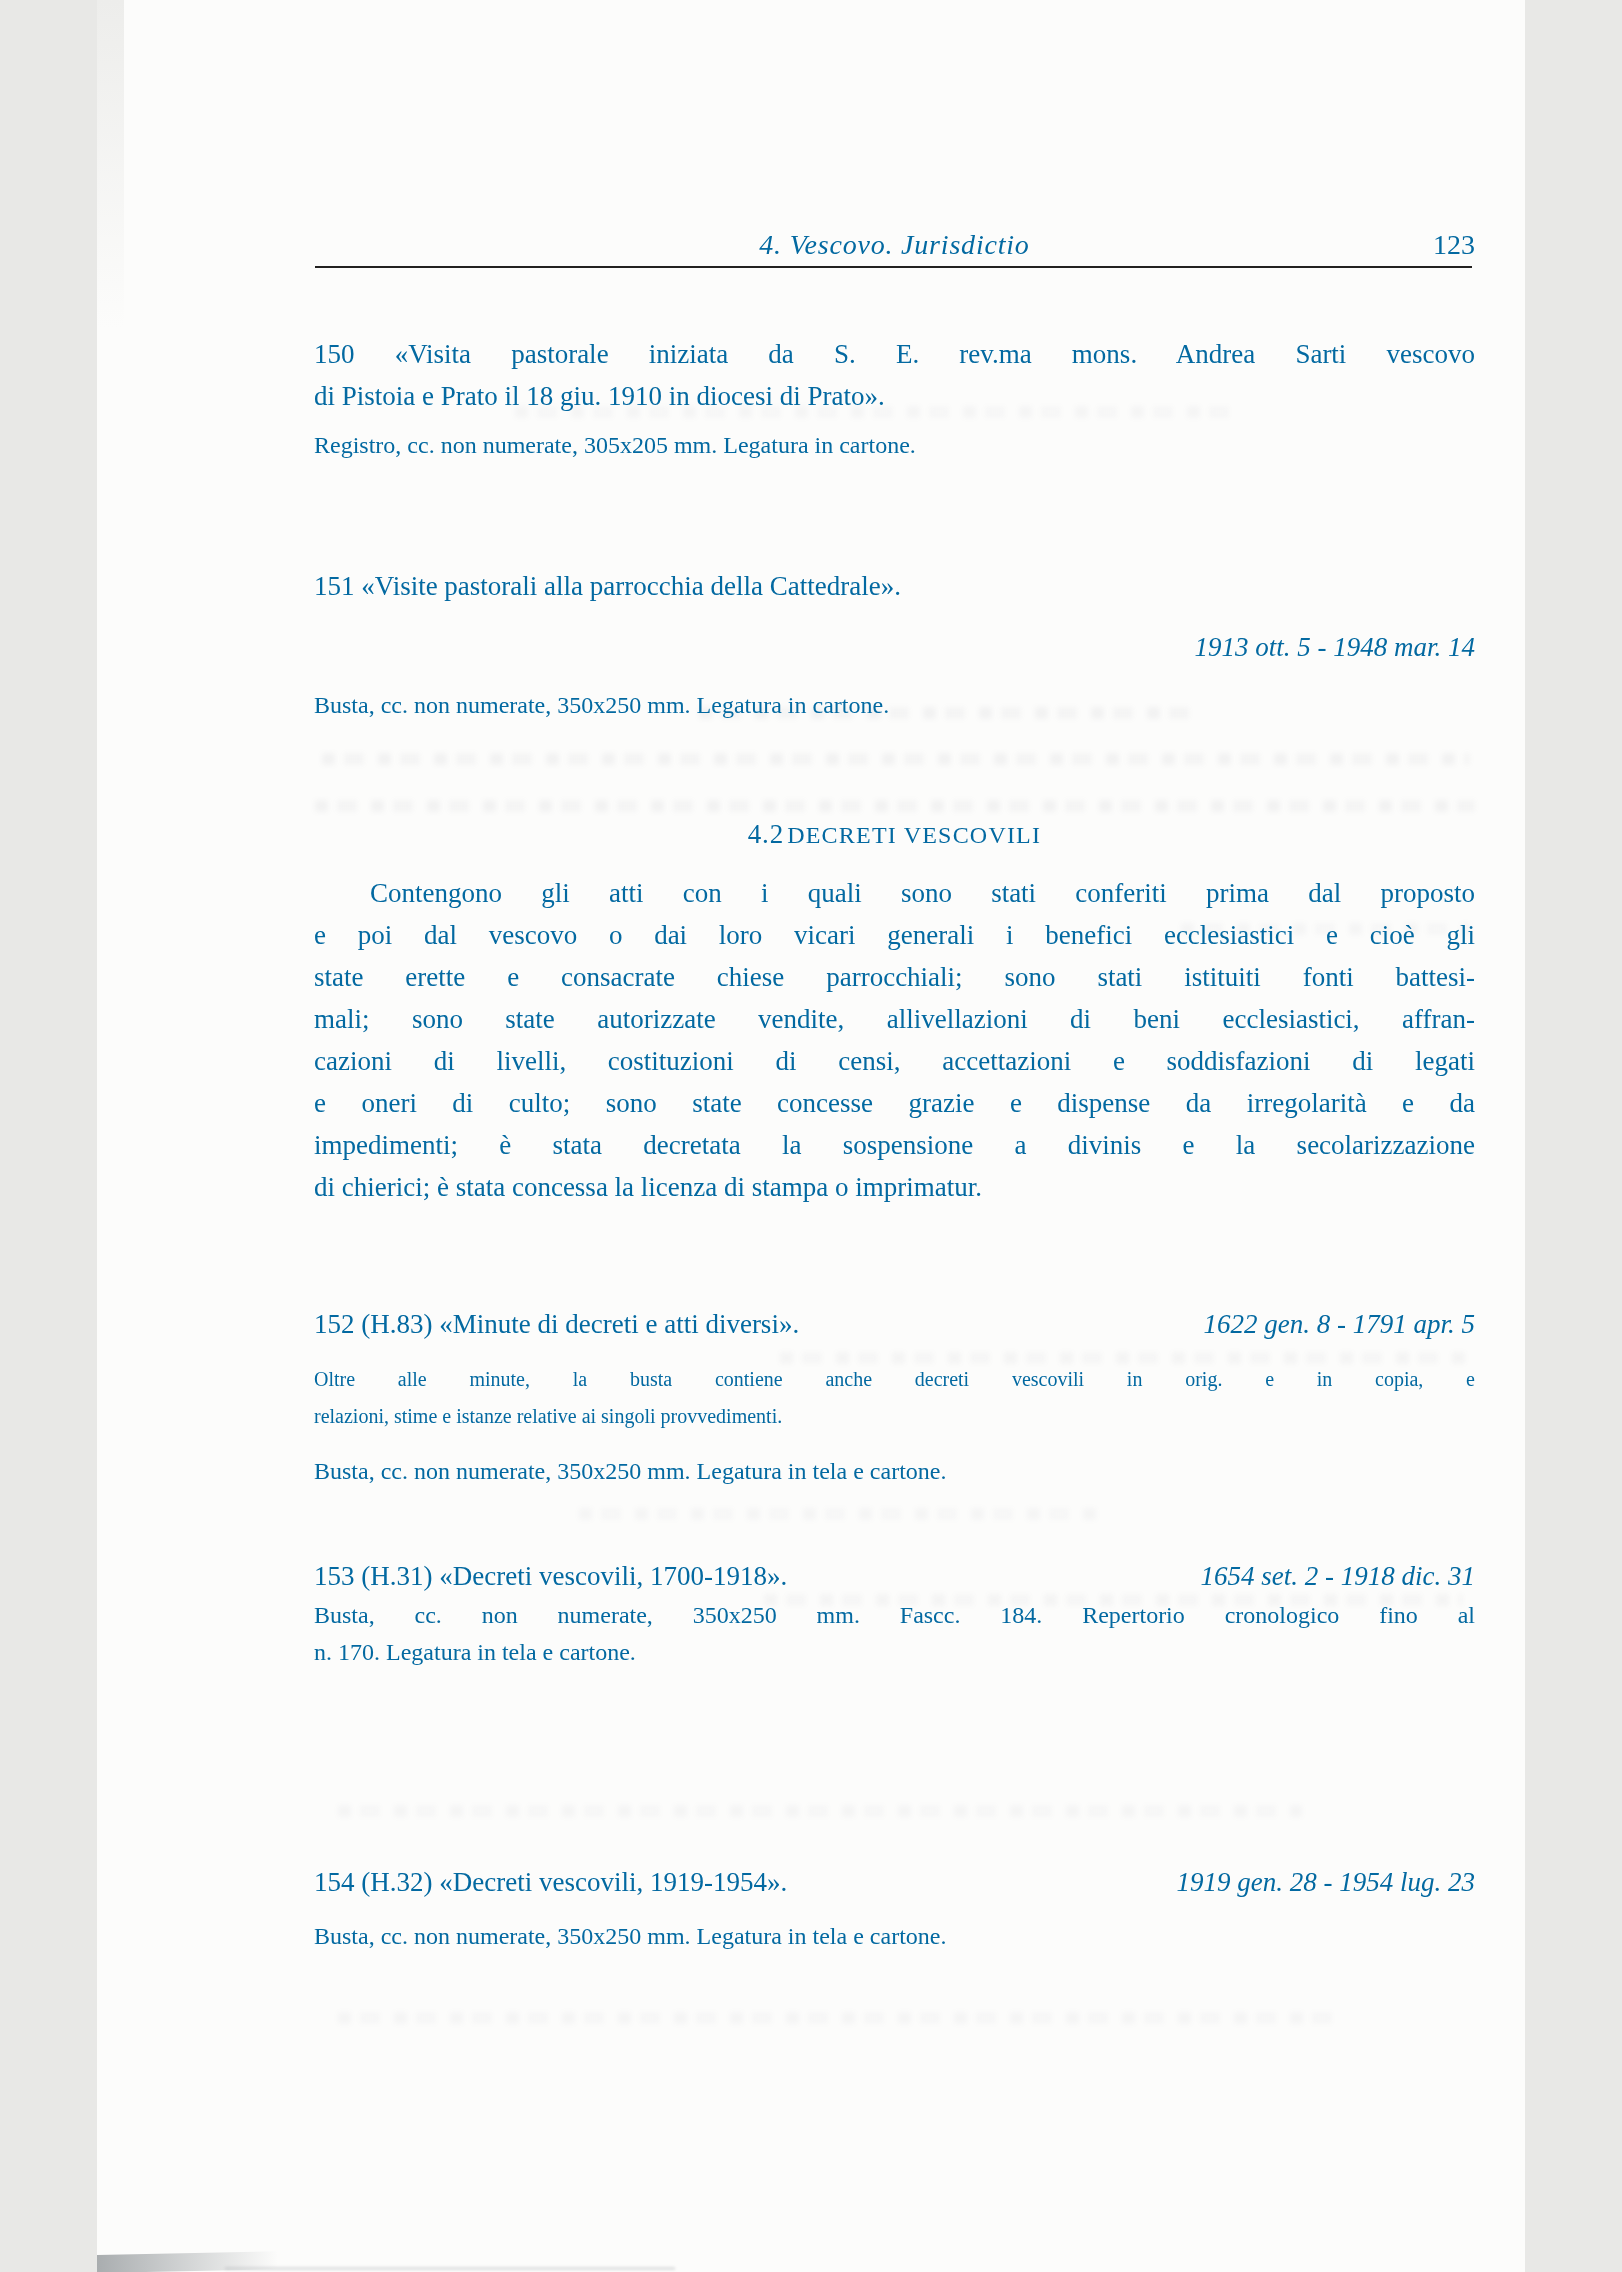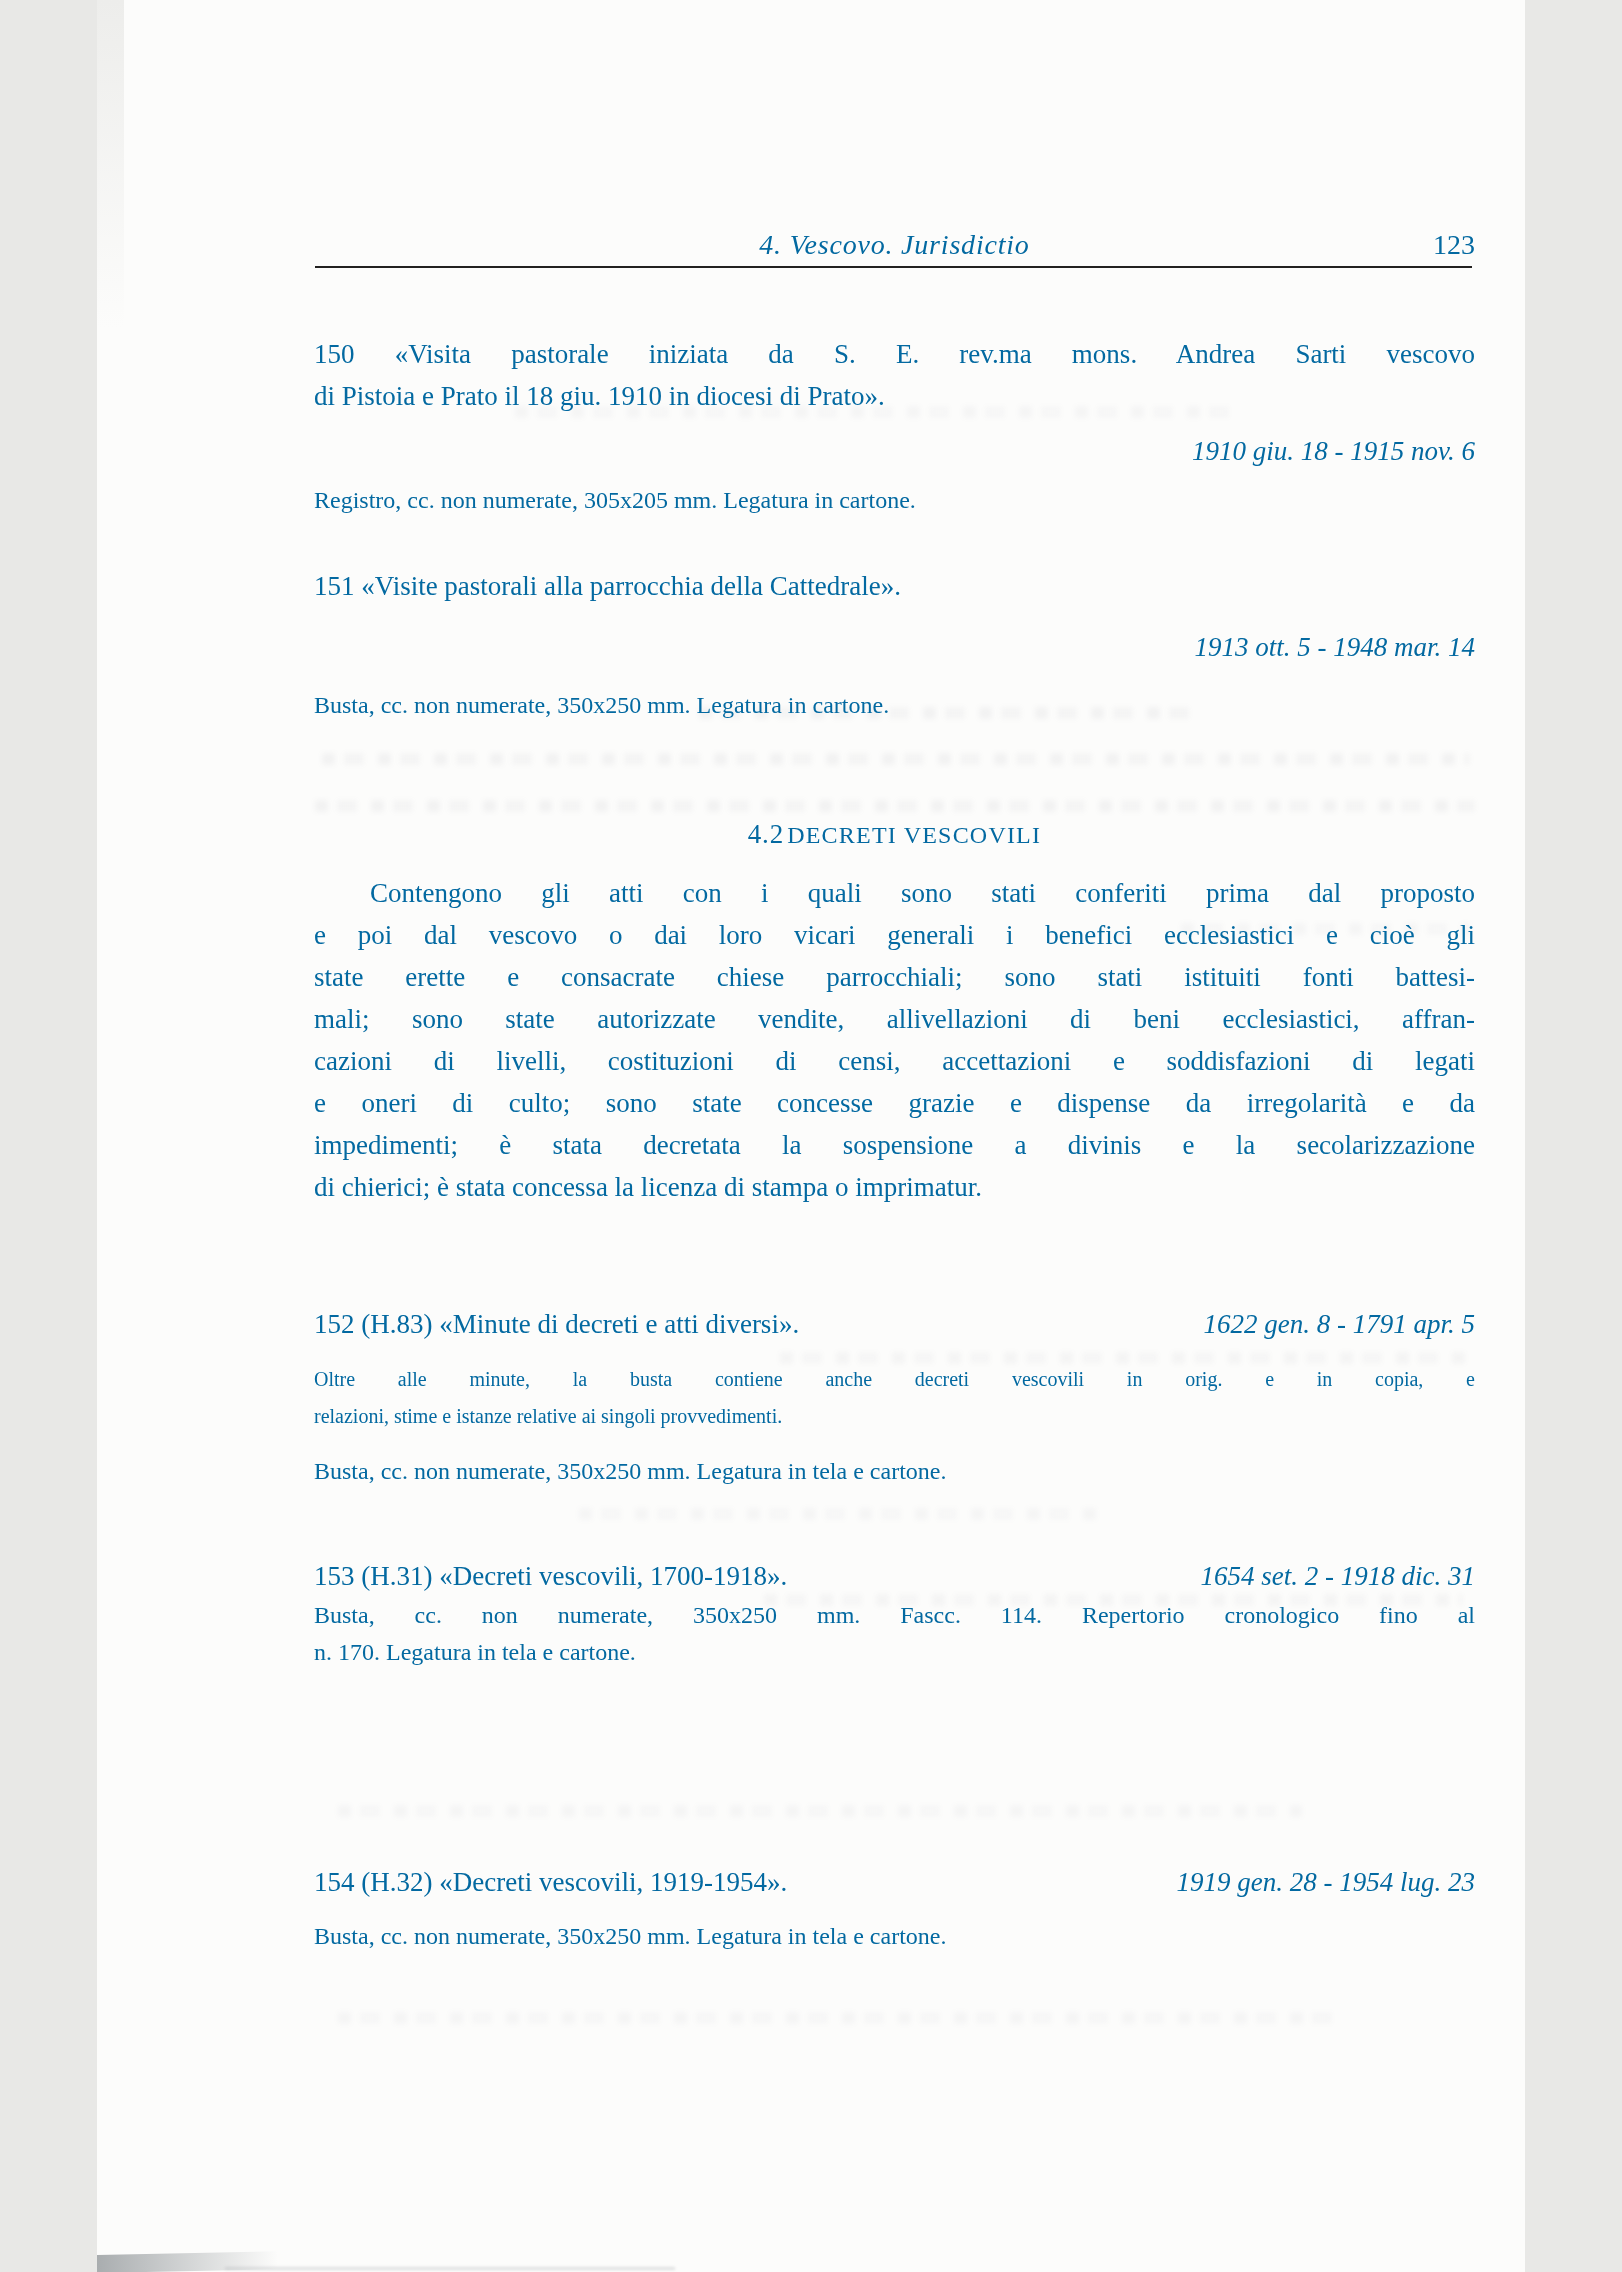--- a/index.html
+++ b/index.html
@@ -107,21 +107,20 @@
 
   <div class="content runhead">
     <span class="rtitle">4. Vescovo. Jurisdictio</span>
     <span class="pagenum">123</span>
   </div>
   <div class="rule"></div>
 
   <div class="content e150">
     <div class="body-line jline">150 «Visita pastorale iniziata da S. E. rev.ma mons. Andrea Sarti vescovo</div>
     <div class="body-line">di Pistoia e Prato il 18 giu. 1910 in diocesi di Prato».</div>
-    <div class="date-line">1910 giu. 18 - 1915 nov. 6</div>
     <div class="phys">Registro, cc. non numerate, 305x205 mm. Legatura in cartone.</div>
   </div>
 
   <div class="content e151">
     <div class="body-line">151 «Visite pastorali alla parrocchia della Cattedrale».</div>
     <div class="date-line">1913 ott. 5 - 1948 mar. 14</div>
     <div class="phys">Busta, cc. non numerate, 350x250 mm. Legatura in cartone.</div>
   </div>
 
   <div class="content sec-heading">
@@ -151,21 +150,21 @@
     </div>
     <div class="phys">Busta, cc. non numerate, 350x250 mm. Legatura in tela e cartone.</div>
   </div>
 
   <div class="content e153">
     <div class="entry-head">
       <span>153 (H.31) «Decreti vescovili, 1700-1918».</span>
       <span class="date">1654 set. 2 - 1918 dic. 31</span>
     </div>
     <div class="phys">
-      <div class="jline">Busta, cc. non numerate, 350x250 mm. Fascc. 114. Repertorio cronologico fino al</div>
+      <div class="jline">Busta, cc. non numerate, 350x250 mm. Fascc. 184. Repertorio cronologico fino al</div>
       <div>n. 170. Legatura in tela e cartone.</div>
     </div>
   </div>
 
   <div class="content e154">
     <div class="entry-head">
       <span>154 (H.32) «Decreti vescovili, 1919-1954».</span>
       <span class="date">1919 gen. 28 - 1954 lug. 23</span>
     </div>
     <div class="phys">Busta, cc. non numerate, 350x250 mm. Legatura in tela e cartone.</div>

